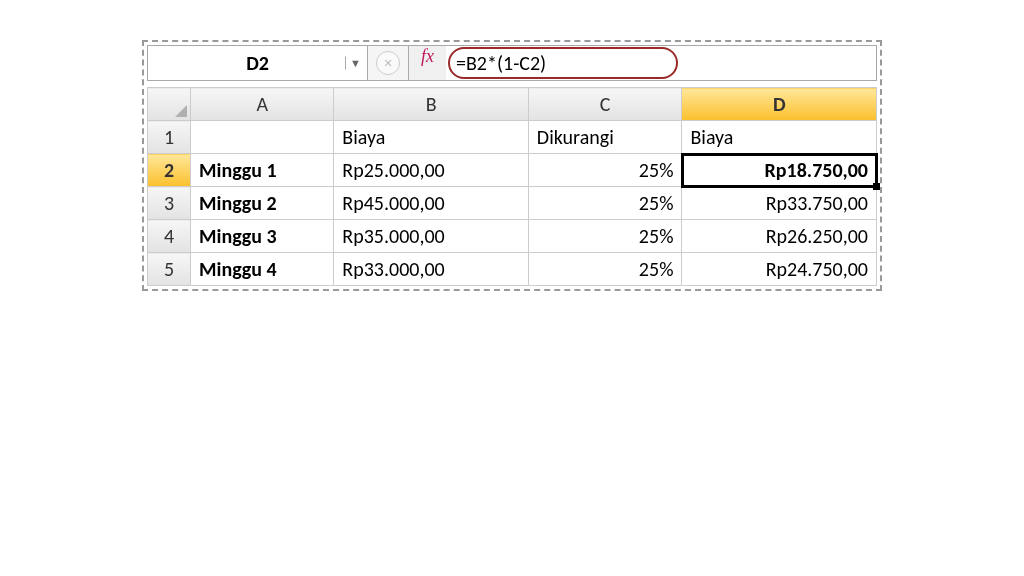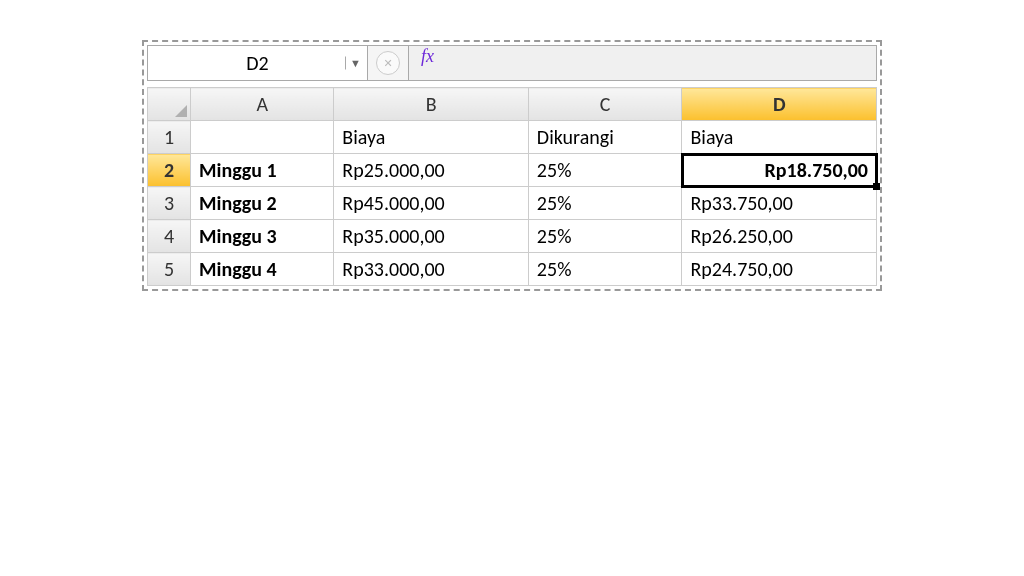--- a/index.html
+++ b/index.html
@@ -20,21 +20,21 @@
     }
     .name-box {
       width: 220px;
       background: #fff;
       display: flex;
       align-items: center;
       justify-content: center;
       position: relative;
       border-right: 1px solid #a9a9a9;
       font-size: 20px;
-      font-weight: normal;
+      font-weight: bold;
     }
     .name-dropdown {
       position: absolute;
       right: 6px;
       top: 50%;
       transform: translateY(-50%);
       border-left: 1px solid #a9a9a9;
       padding-left: 4px;
       font-size: 11px;
       color: #666;
@@ -56,21 +56,21 @@
       align-items: center;
       justify-content: center;
       font-size: 11px;
       color: #bbb;
     }
     .fx-label {
       font-style: italic;
       font-family: 'Times New Roman', serif;
       font-size: 18px;
       padding: 0 12px;
-      color: #6d28d9;
+      color: #be185d;
     }
     .formula-input {
       flex: 1;
       background: #fff;
       display: flex;
       align-items: center;
       padding: 0 10px;
       font-size: 20px;
       position: relative;
     }
@@ -124,21 +124,21 @@
       content: "";
       position: absolute;
       right: 3px;
       bottom: 3px;
       border-left: 12px solid transparent;
       border-bottom: 12px solid #b0b0b0;
     }
     td.cell { background: #fff; }
     td.header-cell { font-weight: normal; }
     td.label-cell { font-weight: bold; text-align: left; margin-left: 11px; }
-    td.num { }
+    td.num { text-align: right; }
     td.active-cell {
       outline: 3px solid #000;
       outline-offset: -2px;
       position: relative;
       text-align: right;
       font-weight: bold;
     }
     td.active-cell::after {
       content: "";
       position: absolute;
@@ -160,20 +160,24 @@
 
   <div class="formula-bar">
     <div class="name-box">
       <span>D2</span>
       <span class="name-dropdown">▼</span>
     </div>
     <div class="fx-btn-group">
       <div class="fx-cancel">✕</div>
     </div>
     <div class="fx-label">fx</div>
+    <div class="formula-input">
+      <span>=B2*(1-C2)</span>
+      <div class="formula-highlight"></div>
+    </div>
   </div>
 
   <table class="sheet">
     <tbody>
         <tr>
       <th class="select-all"></th>
       <th class="col-header col-A">A</th>
       <th class="col-header col-B">B</th>
       <th class="col-header col-C">C</th>
       <th class="col-header col-D active">D</th>

